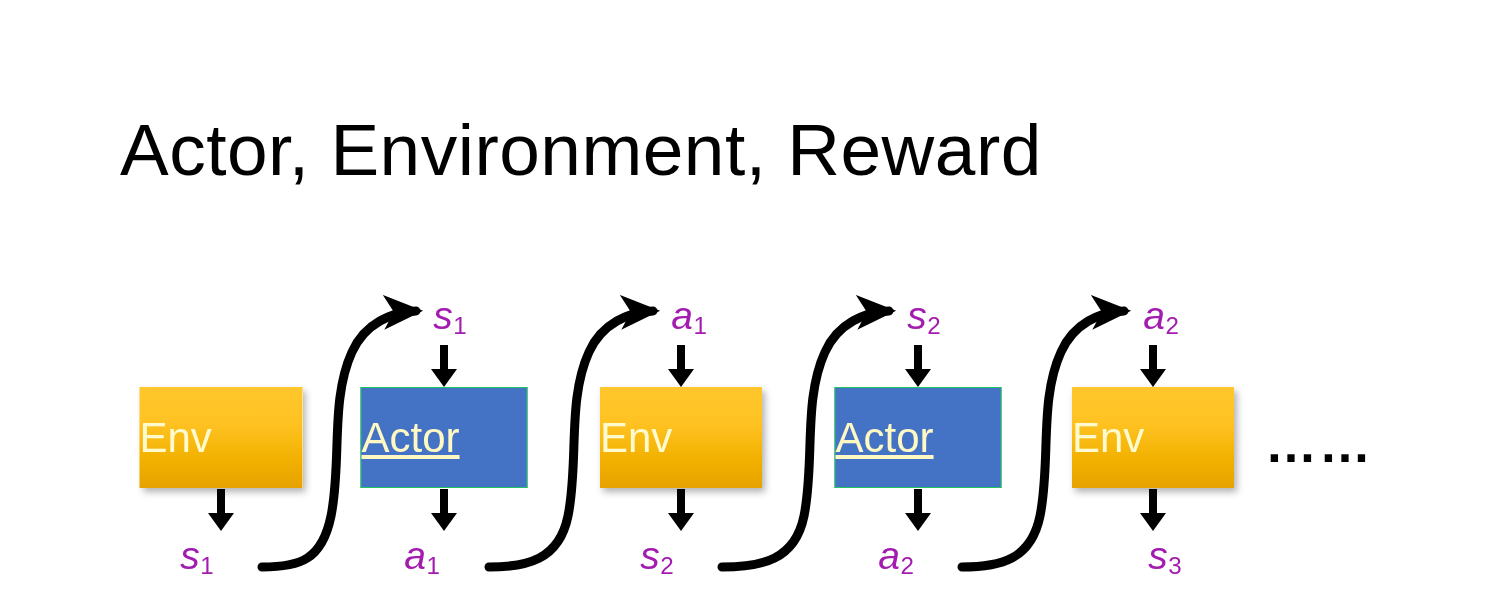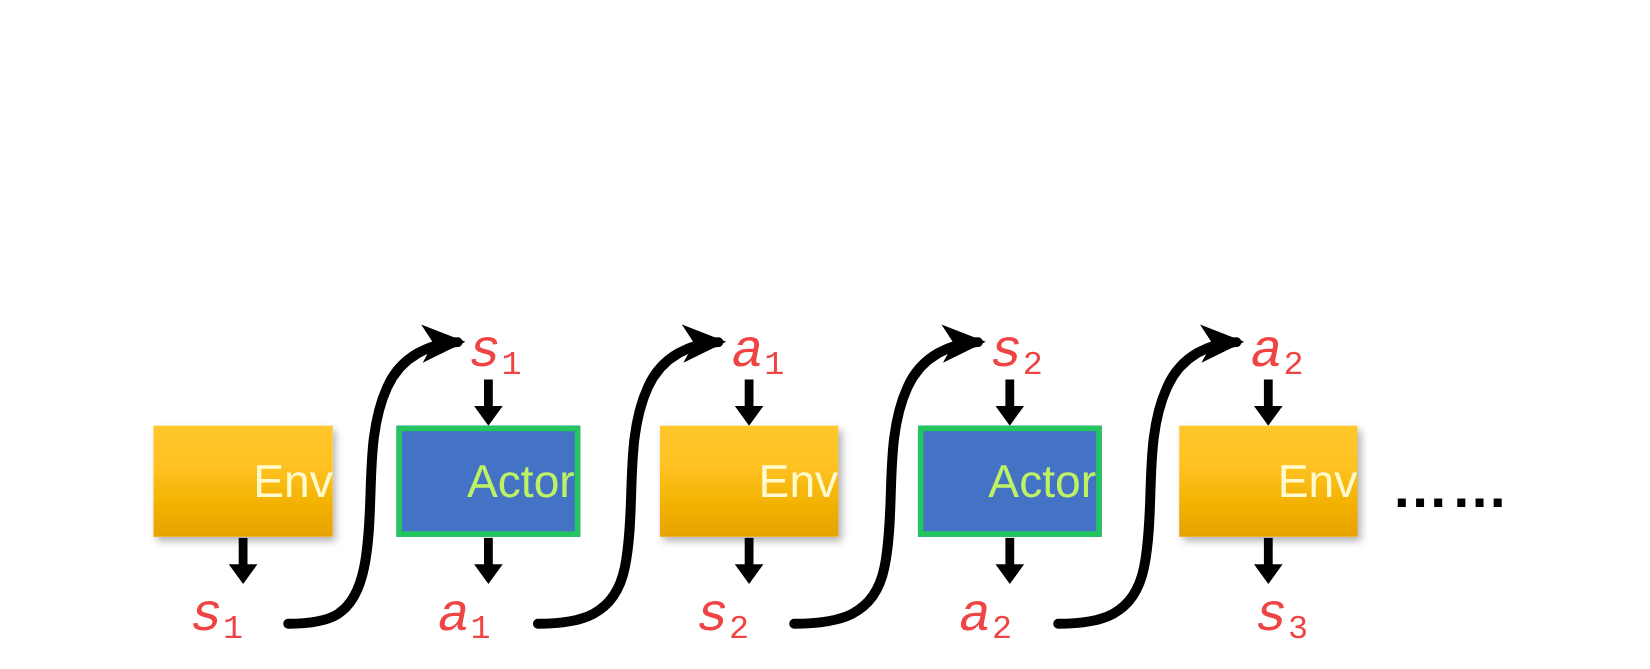--- a/index.html
+++ b/index.html
@@ -48,48 +48,49 @@
   }
 
   
   .node-box {
     position: absolute;
     top: 387px;
     height: 101px;
     transform: translateX(-50%);
     display: flex;
     align-items: center;
-    justify-content: flex-end;
+    justify-content: flex-start;
     box-sizing: border-box;
     font-size: 42px;
     line-height: 1;
     white-space: nowrap;
     font-family: "Liberation Sans", sans-serif;
   }
   .node-box.env {
     background: linear-gradient(180deg, #FFC72C 0%, #FFC222 36%, #F2B100 72%, #E6A200 100%);
     color: #FFFBCF;
     box-shadow: 3px 4px 7px rgba(0,0,0,0.30);
     border: none;
   }
   .node-box.actor {
     background: #4472C4;
-    color: #bef264;
-    border: 5px solid #22c55e;
+    color: #fef9c3;
+    border: 1px solid #22c55e;
     box-shadow: none;
+    text-decoration: underline;
   }
 
   
   .math-label {
     position: absolute;
     transform: translateX(-50%);
-    font-family: Liberation Mono, monospace;
+    font-family: Liberation Sans, sans-serif;
     font-style: italic;
-    font-size: 49px;
-    color: #ef4444;
+    font-size: 39px;
+    color: #a21caf;
     white-space: nowrap;
     line-height: 1;
   }
   .math-label sub {
     font-size: 0.62em;
     font-style: normal;
     vertical-align: -0.22em;
     margin-left: 0.5px;
   }
   .math-label.top    { top: 296px; }
@@ -147,20 +148,21 @@
     color: #000000;
     line-height: 1;
     white-space: nowrap;
   }
 </style>
 </head>
 <body>
 
 <div id="slide">
 
+  <div id="title">Actor, Environment, Reward</div>
 
   <div id="diagram">
 
     <svg id="connectors" viewBox="0 0 1500 608" xmlns="http://www.w3.org/2000/svg">
       <defs>
         <marker id="ah" viewBox="0 0 10 10" refX="8.2" refY="5" markerWidth="4.4" markerHeight="4.4" orient="auto-start-reverse">
           <path d="M 0 0.6 L 10 5 L 0 9.4 L 2.6 5 Z" fill="#000000"></path>
         </marker>
       </defs>
 

